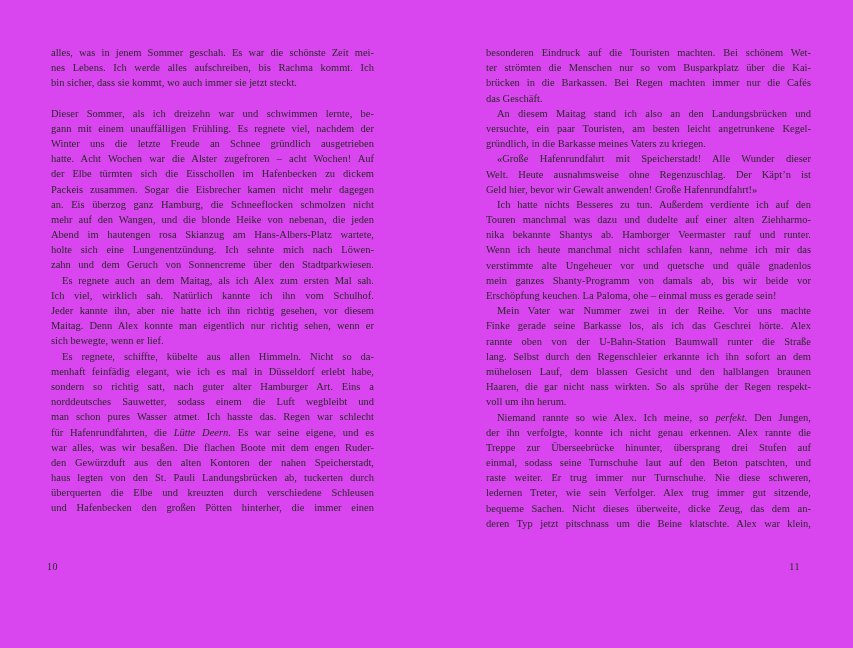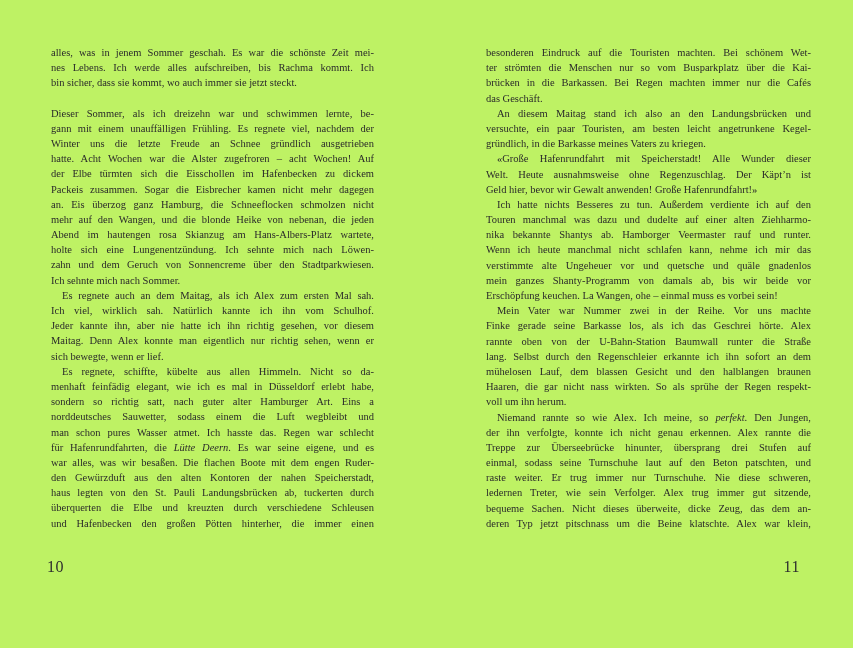--- a/index.html
+++ b/index.html
@@ -1,21 +1,21 @@
 <!DOCTYPE html>
 <html><head>
 <meta charset="utf-8">
 <style>
   html, body { margin: 0; padding: 0; }
   body { background: #e9e9e9; }
   .spread {
     position: relative;
     width: 853px;
     height: 648px;
-    background: #bef264;
+    background: #d946ef;
     overflow: hidden;
     font-family: "Liberation Serif", "DejaVu Serif", serif;
     color: #2a2a2a;
   }
   .text-col {
     position: absolute;
     top: 45px;
     font-size: 10.5px;
     line-height: 15.2px;
   }
@@ -30,21 +30,21 @@
     text-align: justify;
     text-align-last: justify;
     white-space: normal;
   }
   .line.end { text-align-last: left; }
   .line.indent { text-indent: 11px; }
   .it { font-style: italic; }
   .page-number {
     position: absolute;
     top: 561px;
-    font-size: 16px;
+    font-size: 10px;
     line-height: 12px;
     letter-spacing: 0.5px;
     color: #2e2e2e;
   }
   .page-number.left { left: 47px; }
   .page-number.right { left: 486px; width: 314px; text-align: right; }
 </style>
 </head>
 <body>
 
@@ -61,21 +61,20 @@
         <div class="line"><span>gann mit einem unauffälligen Frühling. Es regnete viel, nachdem der</span></div>
         <div class="line"><span>Winter uns die letzte Freude an Schnee gründlich ausgetrieben</span></div>
         <div class="line"><span>hatte. Acht Wochen war die Alster zugefroren – acht Wochen! Auf</span></div>
         <div class="line"><span>der Elbe türmten sich die Eisschollen im Hafenbecken zu dickem</span></div>
         <div class="line"><span>Packeis zusammen. Sogar die Eisbrecher kamen nicht mehr dagegen</span></div>
         <div class="line"><span>an. Eis überzog ganz Hamburg, die Schneeflocken schmolzen nicht</span></div>
         <div class="line"><span>mehr auf den Wangen, und die blonde Heike von nebenan, die jeden</span></div>
         <div class="line"><span>Abend im hautengen rosa Skianzug am Hans-Albers-Platz wartete,</span></div>
         <div class="line"><span>holte sich eine Lungenentzündung. Ich sehnte mich nach Löwen-</span></div>
         <div class="line"><span>zahn und dem Geruch von Sonnencreme über den Stadtparkwiesen.</span></div>
-        <div class="line end"><span>Ich sehnte mich nach Sommer.</span></div>
       </div>
       <div class="para">
         <div class="line indent"><span>Es regnete auch an dem Maitag, als ich Alex zum ersten Mal sah.</span></div>
         <div class="line"><span>Ich viel, wirklich sah. Natürlich kannte ich ihn vom Schulhof.</span></div>
         <div class="line"><span>Jeder kannte ihn, aber nie hatte ich ihn richtig gesehen, vor diesem</span></div>
         <div class="line"><span>Maitag. Denn Alex konnte man eigentlich nur richtig sehen, wenn er</span></div>
         <div class="line end"><span>sich bewegte, wenn er lief.</span></div>
       </div>
       <div class="para">
         <div class="line indent"><span>Es regnete, schiffte, kübelte aus allen Himmeln. Nicht so da-</span></div>
@@ -109,21 +108,21 @@
         <div class="line"><span>Welt. Heute ausnahmsweise ohne Regenzuschlag. Der Käpt’n ist</span></div>
         <div class="line end"><span>Geld hier, bevor wir Gewalt anwenden! Große Hafenrundfahrt!»</span></div>
       </div>
       <div class="para">
         <div class="line indent"><span>Ich hatte nichts Besseres zu tun. Außerdem verdiente ich auf den</span></div>
         <div class="line"><span>Touren manchmal was dazu und dudelte auf einer alten Ziehharmo-</span></div>
         <div class="line"><span>nika bekannte Shantys ab. Hamborger Veermaster rauf und runter.</span></div>
         <div class="line"><span>Wenn ich heute manchmal nicht schlafen kann, nehme ich mir das</span></div>
         <div class="line"><span>verstimmte alte Ungeheuer vor und quetsche und quäle gnadenlos</span></div>
         <div class="line"><span>mein ganzes Shanty-Programm von damals ab, bis wir beide vor</span></div>
-        <div class="line end"><span>Erschöpfung keuchen. La Wangen, ohe – einmal muss es vorbei sein!</span></div>
+        <div class="line end"><span>Erschöpfung keuchen. La Paloma, ohe – einmal muss es gerade sein!</span></div>
       </div>
       <div class="para">
         <div class="line indent"><span>Mein Vater war Nummer zwei in der Reihe. Vor uns machte</span></div>
         <div class="line"><span>Finke gerade seine Barkasse los, als ich das Geschrei hörte. Alex</span></div>
         <div class="line"><span>rannte oben von der U-Bahn-Station Baumwall runter die Straße</span></div>
         <div class="line"><span>lang. Selbst durch den Regenschleier erkannte ich ihn sofort an dem</span></div>
         <div class="line"><span>mühelosen Lauf, dem blassen Gesicht und den halblangen braunen</span></div>
         <div class="line"><span>Haaren, die gar nicht nass wirkten. So als sprühe der Regen respekt-</span></div>
         <div class="line end"><span>voll um ihn herum.</span></div>
       </div>

